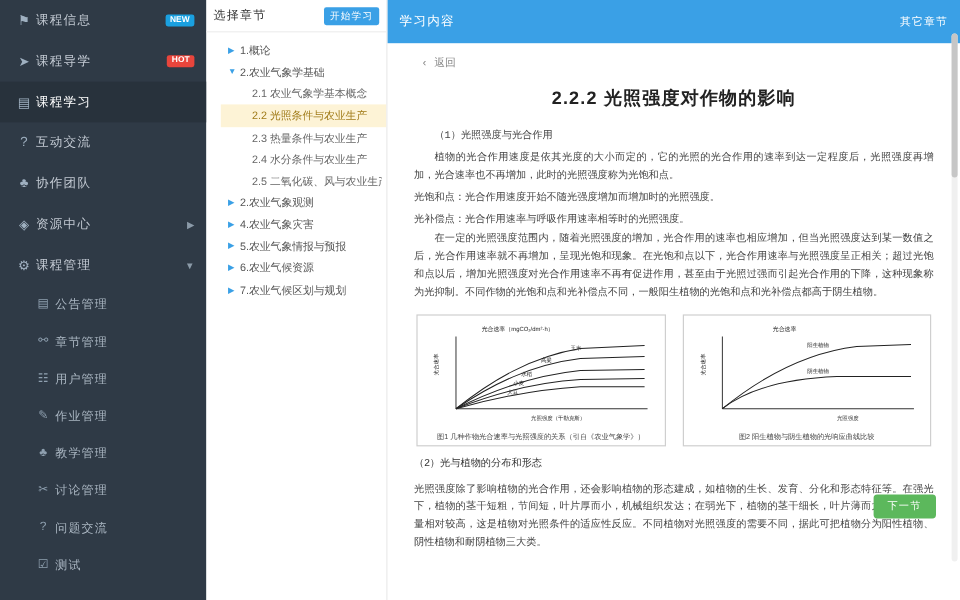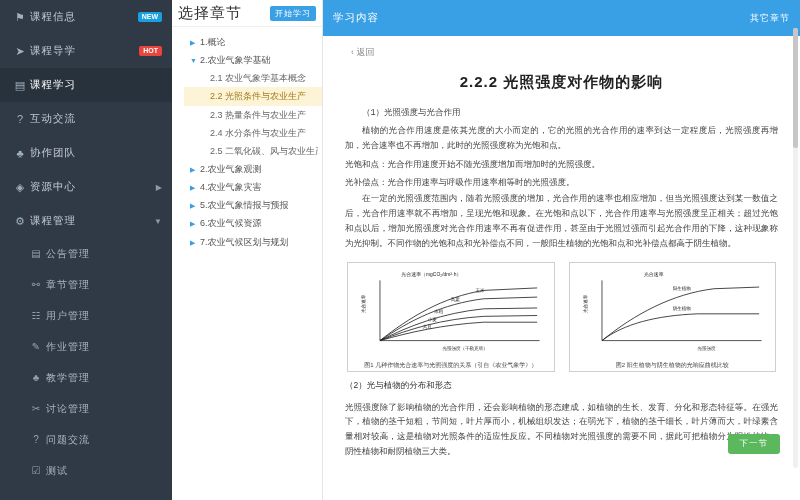--- a/index.html
+++ b/index.html
@@ -33,21 +33,21 @@
   }
   .sub-item .ico{width:20px;flex:none;text-align:center;color:#8fa0b0;font-size:10px;}
   .sub-item .lbl{letter-spacing:1px;white-space:nowrap;}
 
   
   .chapter{width:150px;background:#fff;flex:none;border-right:1px solid #e6e6e6;display:flex;flex-direction:column;}
   .chapter-head{
     height:26px;display:flex;align-items:center;justify-content:space-between;
     padding:0 6px;border-bottom:1px solid #eee;
   }
-  .chapter-title{font-size:15px;color:#333;letter-spacing:1px;}
+  .chapter-title{font-size:10px;color:#333;letter-spacing:1px;}
   .chapter-btn{
     background:#3aa0e6;color:#fff;font-size:8px;border-radius:2px;
     padding:2px 5px;letter-spacing:1px;border:none;
   }
   .tree{padding:6px 0 0 12px;overflow:hidden;flex:1;}
   .tree-row{
     display:flex;align-items:flex-start;padding:3px 4px 3px 6px;
     font-size:9px;color:#555;line-height:1.35;
   }
   .tree-row .arrow{color:#3aa0e6;font-size:7px;width:10px;flex:none;padding-top:2px;}
@@ -56,39 +56,39 @@
   .tree-row .txt{flex:1;white-space:nowrap;overflow:hidden;}
 
   
   .content{flex:1;display:flex;flex-direction:column;background:#fff;position:relative;}
   .content-head{
     height:36px;background:#3aa0e6;color:#fff;display:flex;align-items:center;
     justify-content:space-between;padding:0 10px;font-size:10.5px;letter-spacing:1px;
   }
   .content-head .right{font-size:9px;}
   .content-body{flex:1;overflow:hidden;padding:8px 22px 0 22px;position:relative;}
-  .back-row{font-size:9px;color:#888;padding:2px 0 4px 6px;}
+  .back-row{font-size:9px;color:#888;padding:2px 0 4px 6px;font-family:Liberation Mono, monospace;}
   .doc-title{
     text-align:center;font-size:15px;color:#222;font-weight:bold;
     margin:10px 0 14px 0;letter-spacing:1px;
   }
   .para{font-size:8.5px;color:#444;line-height:1.75;text-align:justify;margin:0 0 3px 0;}
   .para.indent{text-indent:17px;font-family:Liberation Mono, monospace;}
   .subhead{font-size:8.5px;color:#333;line-height:1.8;margin:6px 0 2px 0;}
 
   
   .figs{display:flex;gap:14px;margin:10px 2px 6px 2px;}
   .fig{flex:1;border:1px solid #cfcfcf;background:#fff;padding:4px 4px 2px 4px;box-sizing:border-box;}
   .fig .cap{font-size:6px;color:#444;text-align:center;line-height:1.4;margin-top:2px;}
   .fig svg{display:block;width:100%;height:92px;}
 
   .footer-note{font-size:8.5px;color:#444;line-height:1.75;text-align:justify;margin-top:6px;}
 
   .next-btn{
-    position:absolute;right:20px;bottom:46px;background:#5cb85c;color:#fff;
+    position:absolute;right:20px;bottom:68px;background:#5cb85c;color:#fff;
     font-size:8.5px;border-radius:3px;padding:4px 12px;border:none;letter-spacing:1px;
   }
 
   
   .scroll{
     position:absolute;right:2px;top:28px;width:5px;height:440px;background:#f0f0f0;border-radius:3px;
   }
   .scroll .thumb{position:absolute;top:0;left:0;width:5px;height:120px;background:#c6c6c6;border-radius:3px;}
 </style>
 </head>

